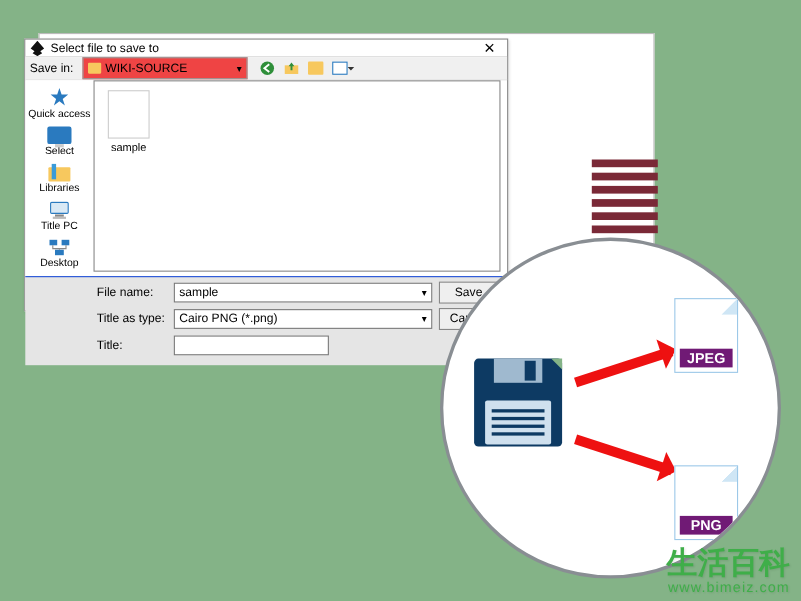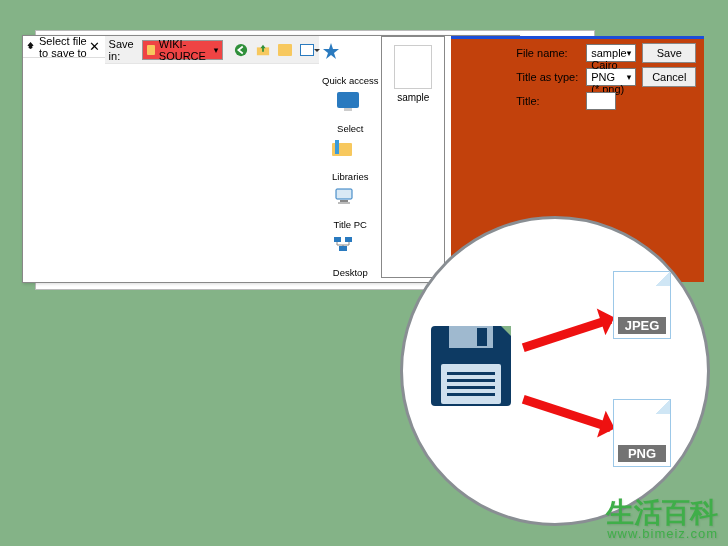--- a/index.html
+++ b/index.html
@@ -21,25 +21,25 @@
   }
   .bg-bars {
     position: absolute;
     right: 130px; top: 145px;
     width: 60px;
   }
   .bg-bars div { height: 7px; background: #7a2937; margin-bottom: 5px; }
   .dialog {
     position: absolute;
     left: 22px; top: 35px;
-    width: 498px; height: 248px;
+    width: 440px; height: 248px;
     background: #fff;
     border: 1px solid #888;
     box-shadow: 1px 1px 3px rgba(0,0,0,.15);
-    display: flex; flex-direction: row;
+    display: flex; flex-direction: column;
   }
   .titlebar {
     height: 22px;
     display: flex; align-items: center;
     padding: 0 4px;
     border-bottom: 1px solid #ddd;
     font-size: 11px;
   }
   .titlebar .icon-app {
     width: 14px; height: 14px; margin-right: 5px;
@@ -76,41 +76,41 @@
     flex: 1; display: flex;
   }
   .places {
     width: 62px;
     background: #fff;
     border-right: none;
     display: flex; flex-direction: column; align-items: center;
     padding: 6px 0; gap: 6px;
     font-size: 9.5px;
   }
-  .place { display: flex; flex-direction: column; align-items: flex-start; gap: 16px; cursor: default; }
+  .place { display: flex; flex-direction: column; align-items: center; gap: 2px; cursor: default; }
   .place .lbl { text-align: center; line-height: 1.05; }
   .pl-quick { width: 18px; height: 18px; }
   .pl-desktop { width: 22px; height: 16px; background: #2a7abf; border-radius: 2px; position: relative; }
   .pl-desktop::after { content: ""; position: absolute; left: 7px; bottom: -3px; width: 8px; height: 3px; background: #ccc; }
   .pl-libs { width: 20px; height: 16px; position: relative; }
   .pl-libs::before { content: ""; position: absolute; left: 0; top: 3px; width: 20px; height: 13px; background: #f7c85e; border-radius: 1px; }
   .pl-libs::after { content: ""; position: absolute; left: 3px; top: 0; width: 4px; height: 14px; background: #3a9bd9; }
   .pl-thispc { width: 20px; height: 16px; }
   .pl-network { width: 20px; height: 16px; }
   .filearea {
     flex: 1; background: #fff; border: 1px solid #888;
     margin: 0 6px 4px 0; padding: 8px;
     display: flex; align-items: flex-start; gap: 12px;
   }
   .file-item { width: 46px; display: flex; flex-direction: column; align-items: center; gap: 3px; font-size: 10px; }
   .file-thumb { width: 38px; height: 44px; border: 1px solid #ccc; background: #fff; }
   .footer {
-    background: #c2410c;
+    background: #e5e5e5;
     padding: 4px 8px 8px 65px;
-    border-top: 3px solid #1d4ed8;
+    border-top: 1px solid #1d4ed8;
     display: grid;
     grid-template-columns: 64px 1fr 54px;
     grid-auto-rows: 20px;
     gap: 4px 6px;
     align-items: center;
   }
   .footer label { font-size: 11px; }
   .footer input, .footer .combo {
     height: 18px; border: 1px solid #777; background: #fff;
     padding: 0 4px; font-size: 11px;
@@ -153,25 +153,25 @@
     width: 58px; height: 68px;
     border: 1px solid #9cc8e8;
     background: #fff;
   }
   .fmt .fold {
     position: absolute; right: 0; top: 0; width: 14px; height: 14px;
     background: linear-gradient(135deg, transparent 49%, #cfe6f5 50%);
   }
   .fmt .tag {
     position: absolute; left: 4px; bottom: 4px; right: 4px;
-    background: #737373; color: #fff; font-size: 13px; text-align: center;
+    background: #701a75; color: #fff; font-size: 13px; text-align: center;
     padding: 1px 0; font-weight: bold;
   }
   .fmt.jpeg { right: 36px; top: 52px; }
-  .fmt.png  { right: 36px; bottom: 56px; }
+  .fmt.png  { right: 36px; bottom: 32px; }
   .watermark {
     position: absolute; right: 10px; bottom: 6px;
     font-family: "KaiTi","SimSun",serif;
     font-size: 28px; color: #3fae49; font-weight: bold;
     text-shadow: 1px 1px 2px rgba(0,0,0,.1);
     line-height: 1;
   }
   .watermark .url { display: block; font-size: 13px; letter-spacing: 1px; color: #3fae49; font-family: sans-serif; font-weight: normal; text-align: right; }
 </style>
 </head>

